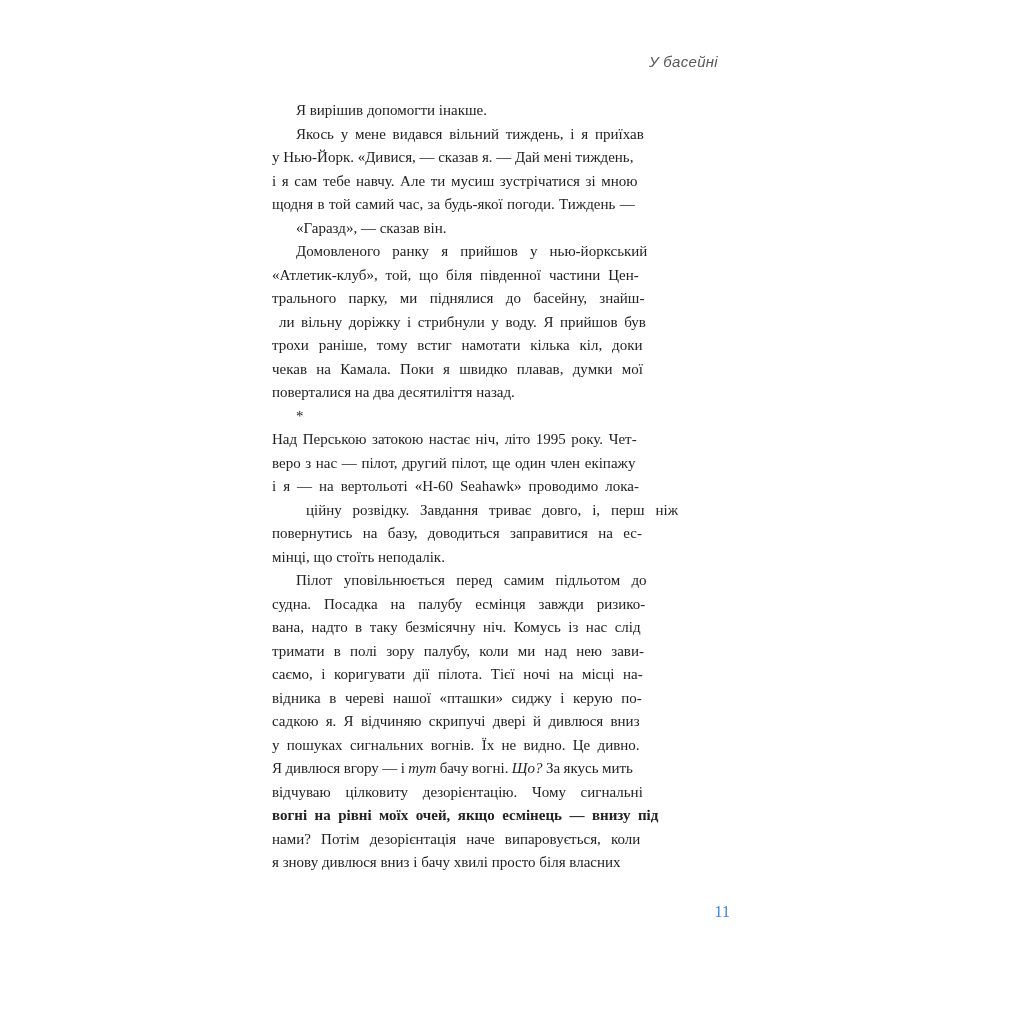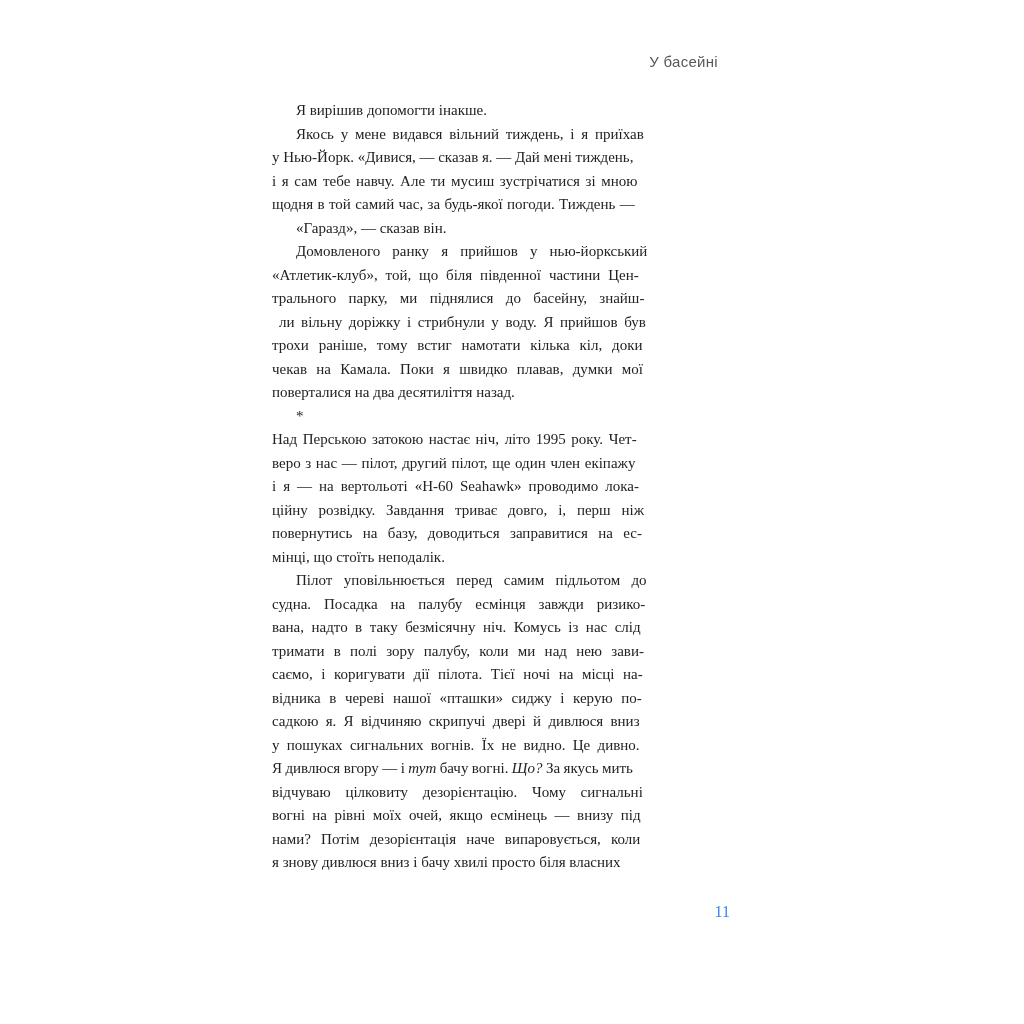--- a/index.html
+++ b/index.html
@@ -13,20 +13,21 @@
     height: 1024px;
     background: #ffffff;
     overflow: hidden;
     font-family: "Liberation Serif", serif;
   }
   .running-header {
     position: absolute;
     top: 53px;
     right: 306px;
     font-family: "Liberation Sans", sans-serif;
+    font-style: italic;
     font-size: 15px;
     letter-spacing: 0.3px;
     color: #585858;
   }
   .text-block {
     position: absolute;
     left: 272px;
     top: 99px;
     width: 458px;
     font-size: 15px;
@@ -73,32 +74,32 @@
       <div class="line"><span style="word-spacing: 4.1276px;">«Атлетик-клуб», той, що біля південної частини Цен-</span></div>
       <div class="line"><span style="word-spacing: 8.58333px;">трального парку, ми піднялися до басейну, знайш-</span></div>
       <div class="line"><span style="word-spacing: 2.82465px; margin-left: 7px;">ли вільну доріжку і стрибнули у воду. Я прийшов був</span></div>
       <div class="line"><span style="word-spacing: 6.0558px; text-align: right;">трохи раніше, тому встиг намотати кілька кіл, доки</span></div>
       <div class="line"><span style="word-spacing: 5.54688px;">чекав на Камала. Поки я швидко плавав, думки мої</span></div>
       <div class="line"><span style="word-spacing: 0px;">поверталися на два десятиліття назад.</span></div>
       <div class="separator-line">*</div>
       <div class="line"><span style="word-spacing: 1.81836px;">Над Перською затокою настає ніч, літо 1995 року. Чет-</span></div>
       <div class="line"><span style="word-spacing: 0.86875px;">веро з нас — пілот, другий пілот, ще один член екіпажу</span></div>
       <div class="line"><span style="word-spacing: 3.23828px;">і я — на вертольоті «H-60 Seahawk» проводимо лока-</span></div>
-      <div class="line"><span style="word-spacing: 7.07812px;">ційну розвідку. Завдання триває довго, і, перш ніж</span></div>
+      <div class="line"><span style="word-spacing: 7.07812px; margin-left: 34px;">ційну розвідку. Завдання триває довго, і, перш ніж</span></div>
       <div class="line"><span style="word-spacing: 6.64323px;">повернутись на базу, доводиться заправитися на ес-</span></div>
       <div class="line"><span style="word-spacing: 0px;">мінці, що стоїть неподалік.</span></div>
       <div class="line indent"><span style="word-spacing: 7.56562px;">Пілот уповільнюється перед самим підльотом до</span></div>
       <div class="line"><span style="word-spacing: 9.1901px;">судна. Посадка на палубу есмінця завжди ризико-</span></div>
       <div class="line"><span style="word-spacing: 3.7309px;">вана, надто в таку безмісячну ніч. Комусь із нас слід</span></div>
       <div class="line"><span style="word-spacing: 5.4809px;">тримати в полі зору палубу, коли ми над нею зави-</span></div>
       <div class="line"><span style="word-spacing: 4.82465px;">саємо, і коригувати дії пілота. Тієї ночі на місці на-</span></div>
       <div class="line"><span style="word-spacing: 4.8418px;">відника в череві нашої «пташки» сиджу і керую по-</span></div>
       <div class="line"><span style="word-spacing: 3.55078px;">садкою я. Я відчиняю скрипучі двері й дивлюся вниз</span></div>
       <div class="line"><span style="word-spacing: 3.54297px;">у пошуках сигнальних вогнів. Їх не видно. Це дивно.</span></div>
       <div class="line"><span style="word-spacing: -0.322443px;">Я дивлюся вгору — і <i>тут</i> бачу вогні. <i>Що?</i> За якусь мить</span></div>
       <div class="line"><span style="word-spacing: 10.957px;">відчуваю цілковиту дезорієнтацію. Чому сигнальні</span></div>
-      <div class="line"><span style="word-spacing: 3.71528px;">вогні на рівні моїх очей, якщо есмінець — внизу під</span></div>
+      <div class="line"><span style="word-spacing: 3.71528px; font-weight: bold;">вогні на рівні моїх очей, якщо есмінець — внизу під</span></div>
       <div class="line"><span style="word-spacing: 6.47187px;">нами? Потім дезорієнтація наче випаровується, коли</span></div>
       <div class="line"><span style="word-spacing: 0px;">я знову дивлюся вниз і бачу хвилі просто біля власних</span></div>
     </div>
 
   <div class="folio">11</div>
 </div>
 
 </body></html>

